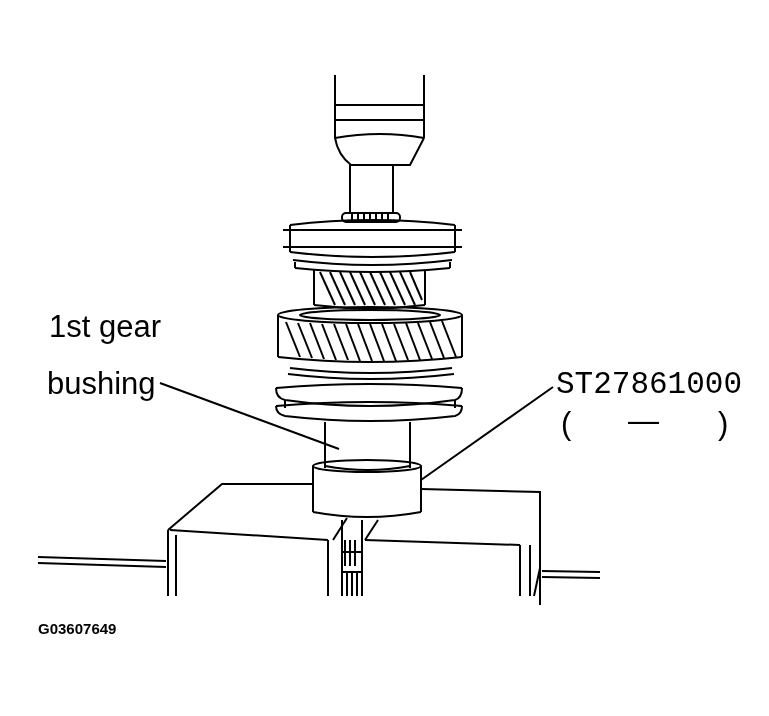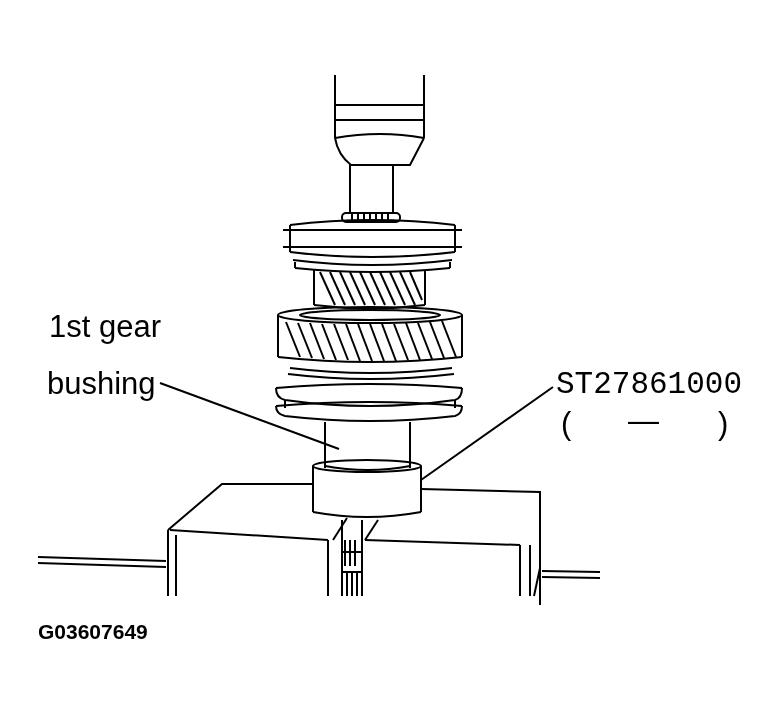--- a/index.html
+++ b/index.html
@@ -1,19 +1,19 @@
 <!DOCTYPE html>
 <html><head>
 <meta charset="utf-8">
 <style>
   html, body { margin: 0; padding: 0; background: #ffffff; }
   body { width: 769px; height: 716px; position: relative; overflow: hidden; font-family: "Liberation Sans", sans-serif; }
   #diagram { position: absolute; left: 0; top: 0; }
   .label { position: absolute; color: #000; font-family: "Liberation Sans", sans-serif; font-size: 31px; line-height: 32px; white-space: nowrap; }
-  .fig-id { position: absolute; font-family: "Liberation Sans", sans-serif; font-weight: bold; font-size: 21px; color: #000; }
+  .fig-id { position: absolute; font-family: "Liberation Sans", sans-serif; font-weight: bold; font-size: 15px; color: #000; }
 </style>
 </head>
 <body>
 
 <svg id="diagram" width="769" height="716" viewBox="0 0 769 716" xmlns="http://www.w3.org/2000/svg" fill="none" stroke="#000" stroke-width="2">
 
   <g>
     <line x1="335" y1="75" x2="335" y2="138"></line>
     <line x1="424" y1="75" x2="424" y2="138"></line>
     <line x1="335" y1="105" x2="424" y2="105"></line>

